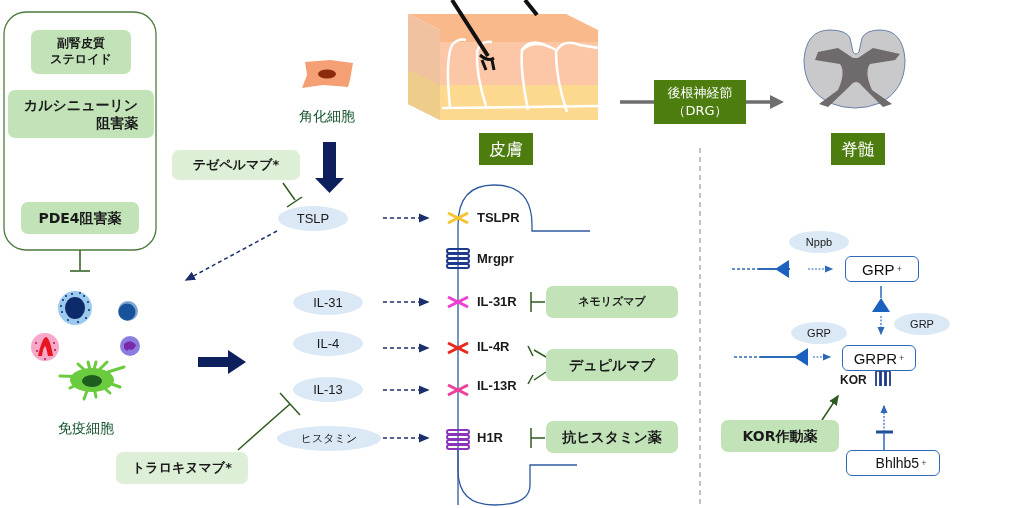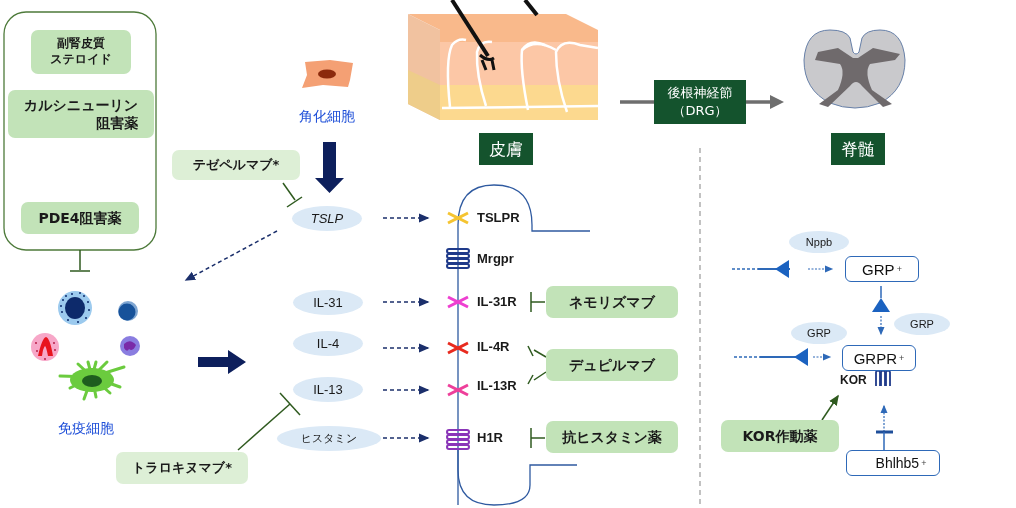--- a/index.html
+++ b/index.html
@@ -3,22 +3,22 @@
 <meta charset="utf-8">
 <style>
   html,body{margin:0;padding:0;background:#fff;}
   body{width:1016px;height:508px;position:relative;overflow:hidden;font-family:"DejaVu Sans","Liberation Sans",sans-serif;}
   #stage{position:absolute;left:0;top:0;width:1016px;height:508px;}
   .abs{position:absolute;}
   .drug{position:absolute;background:#c2e3b8;border-radius:7px;font-weight:bold;color:#1a1a1a;text-align:center;display:flex;align-items:center;justify-content:center;line-height:1.3;}
   .drug.light{background:#ddefd6;}
   .lig{position:absolute;background:#dbe9f6;border-radius:50%;font-family:"Liberation Sans",sans-serif;font-size:13px;color:#1a1a1a;display:flex;align-items:center;justify-content:center;}
   .rlab{position:absolute;font-family:"Liberation Sans",sans-serif;font-size:13px;color:#1a1a1a;font-weight:bold;}
-  .navy{position:absolute;background:#14532d;color:#fff;display:flex;align-items:center;justify-content:center;text-align:center;}
-  .gray-label{position:absolute;color:#1d4ed8;font-size:14px;}
+  .navy{position:absolute;background:#4d7c0f;color:#fff;display:flex;align-items:center;justify-content:center;text-align:center;}
+  .gray-label{position:absolute;color:#14532d;font-size:14px;}
   .nbox{position:absolute;border:1.6px solid #2e69b8;border-radius:6px;background:#fff;font-family:"Liberation Sans",sans-serif;color:#111;display:flex;align-items:center;justify-content:center;}
   .nbox sup{font-size:9px;color:#444;margin-left:2px;}
 </style>
 </head>
 <body>
 
 <div id="stage">
 
   <svg class="abs" style="left:0;top:0" width="1016" height="508">
     <defs>
@@ -234,26 +234,26 @@
   <div class="navy" style="left:654px;top:80px;width:92px;height:44px;font-size:13px;line-height:1.35;">
     <div>
         <div>後根神経節</div>
         <div>（DRG）</div>
       </div>
   </div>
   <div class="navy" style="left:831px;top:133px;width:54px;height:32px;font-size:17px;">脊髄</div>
 
   <div class="drug light" style="left:172px;top:150px;width:128px;height:30px;font-size:13px;">テゼペルマブ*</div>
   <div class="drug light" style="left:116px;top:452px;width:132px;height:32px;font-size:13px;">トラロキヌマブ*</div>
-  <div class="drug" style="left:546px;top:286px;width:132px;height:32px;font-size:14px;">ネモリズマブ</div>
+  <div class="drug" style="left:546px;top:286px;width:132px;height:32px;font-size:11px;">ネモリズマブ</div>
   <div class="drug" style="left:546px;top:421px;width:132px;height:32px;font-size:14px;">抗ヒスタミン薬</div>
   <div class="drug" style="left:546px;top:349px;width:132px;height:32px;font-size:14px;">デュピルマブ</div>
   <div class="drug" style="left:721px;top:420px;width:118px;height:32px;font-size:14px;">KOR作動薬</div>
 
-  <div class="lig" style="left:292px;top:206px;width:70px;height:25px;font-style:italic;">TSLP</div>
+  <div class="lig" style="left:278px;top:206px;width:70px;height:25px;">TSLP</div>
   <div class="lig" style="left:293px;top:290px;width:70px;height:25px;">IL-31</div>
   <div class="lig" style="left:293px;top:331px;width:70px;height:25px;">IL-4</div>
   <div class="lig" style="left:293px;top:377px;width:70px;height:25px;">IL-13</div>
   <div class="lig" style="left:277px;top:426px;width:104px;height:25px;font-size:11px;font-family:'DejaVu Sans',sans-serif;">ヒスタミン</div>
 
   <div class="rlab" style="left:477px;top:210px;">TSLPR</div>
   <div class="rlab" style="left:477px;top:251px;">Mrgpr</div>
   <div class="rlab" style="left:477px;top:294px;">IL-31R</div>
   <div class="rlab" style="left:477px;top:339px;">IL-4R</div>
   <div class="rlab" style="left:477px;top:378px;">IL-13R</div>

